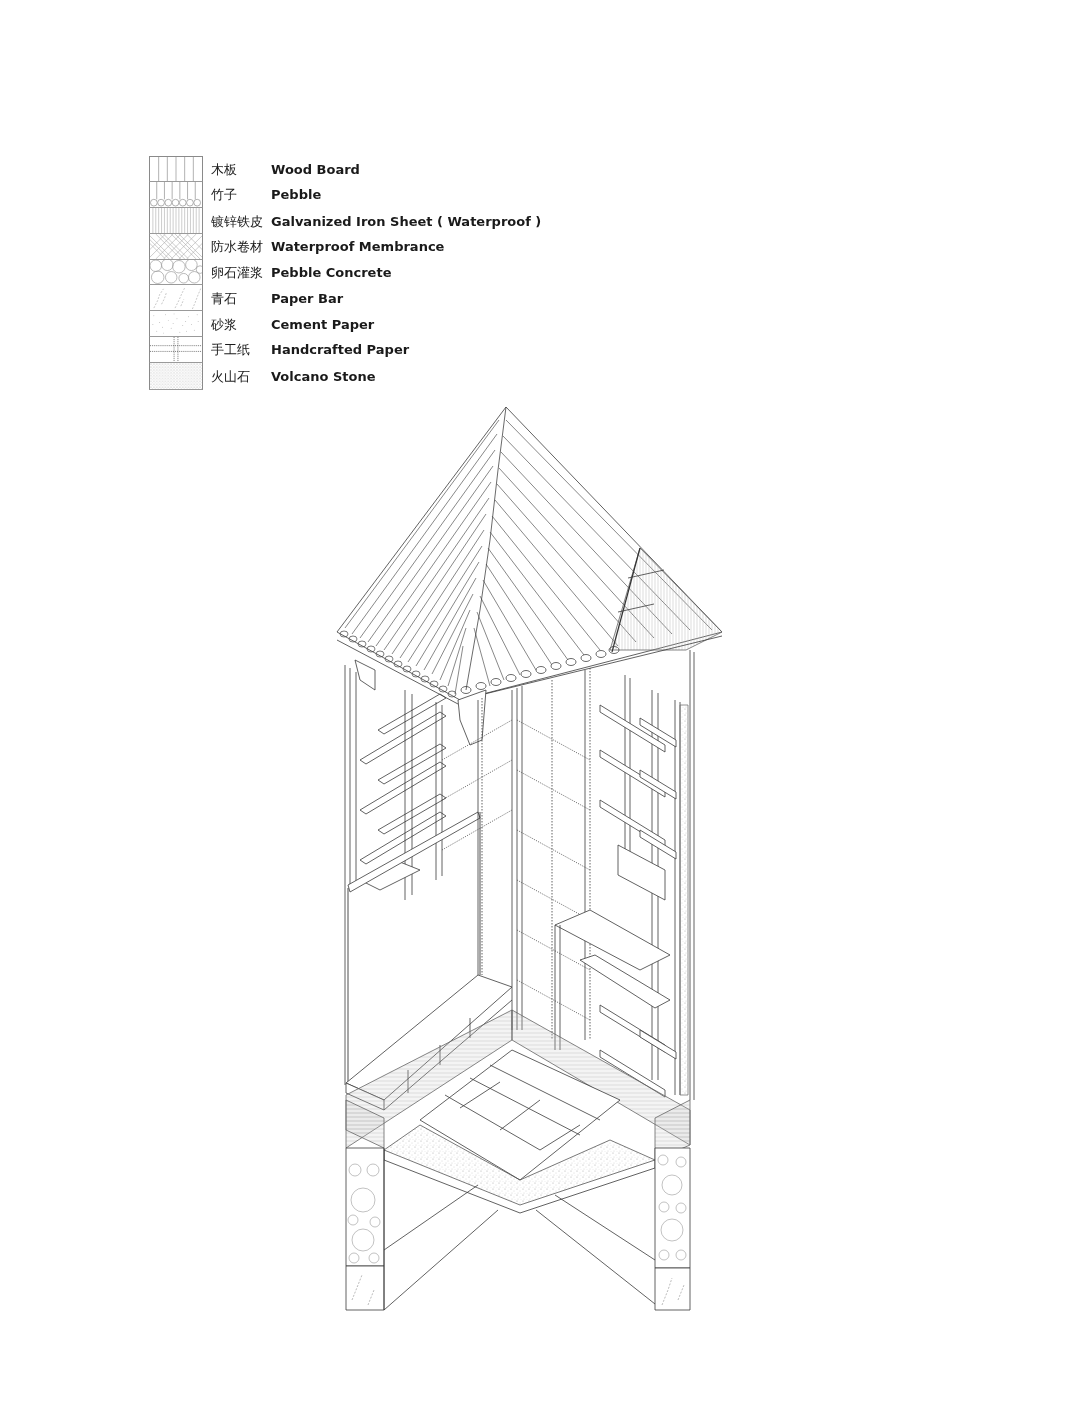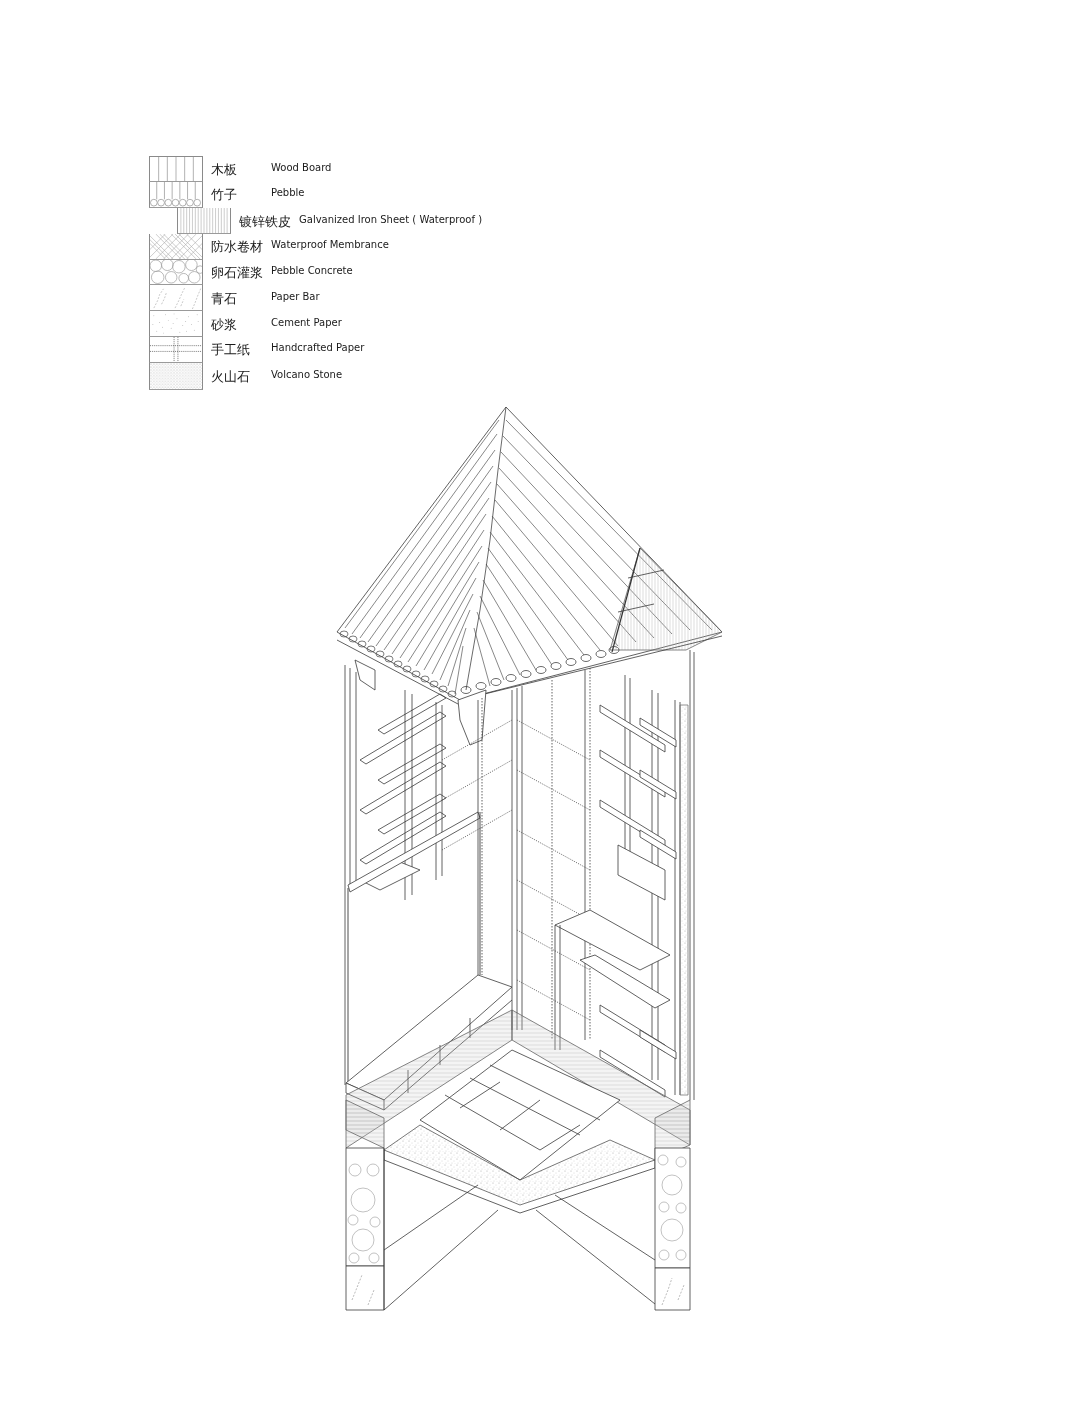--- a/index.html
+++ b/index.html
@@ -5,21 +5,21 @@
   html, body { margin: 0; padding: 0; background: #ffffff; }
   body { width: 1080px; height: 1412px; position: relative; overflow: hidden;
          font-family: "DejaVu Sans", sans-serif; color: #1a1a1a; }
   .legend { position: absolute; left: 149px; top: 156px; }
   .legend-row { position: absolute; left: 0; height: 26px; width: 400px; }
   .swatch { position: absolute; left: 0; top: 0; width: 54px; height: 100%;
             border-left: 1px solid #8a8a8a; border-right: 1px solid #8a8a8a;
             border-bottom: 1px solid #9a9a9a; box-sizing: border-box; overflow: hidden; }
   .swatch svg { width: 100%; height: 100%; display: block; }
   .label-cn { position: absolute; left: 62px; font-size: 13px; line-height: 1; white-space: nowrap; }
-  .label-en { position: absolute; left: 122px; font-size: 10px; line-height: 1; white-space: nowrap; }
+  .label-en { position: absolute; left: 122px; font-size: 13px; line-height: 1; white-space: nowrap; font-weight: bold; }
   .drawing { position: absolute; left: 0; top: 0; width: 1080px; height: 1412px; }
   .drawing svg { width: 1080px; height: 1412px; display: block; }
 </style>
 </head>
 <body>
 
 <div class="legend">
 
   <div class="legend-row" style="top:0px;height:26px;">
     <div class="swatch" style="border-top:1px solid #8a8a8a;">
@@ -54,21 +54,21 @@
           <circle cx="34" cy="21.5" r="3.5"></circle>
             <circle cx="41.5" cy="21.5" r="3.5"></circle>
           <circle cx="49" cy="21.5" r="3.5"></circle>
         </g>
       </svg>
     </div>
     <span class="label-cn" style="top:6px;">竹子</span>
     <span class="label-en" style="top:6px;">Pebble</span>
   </div>
 
-  <div class="legend-row" style="top:52px;height:26px;margin-left:28px;">
+  <div class="legend-row" style="top:52px;height:26px;">
     <div class="swatch">
       <svg viewBox="0 0 54 26" preserveAspectRatio="none">
         <g stroke="#a8a8a8" stroke-width="0.6">
           <line x1="3" y1="0" x2="3" y2="26"></line>
             <line x1="6" y1="0" x2="6" y2="26"></line>
           <line x1="9" y1="0" x2="9" y2="26"></line>
             <line x1="12" y1="0" x2="12" y2="26"></line>
           <line x1="15" y1="0" x2="15" y2="26"></line>
             <line x1="18" y1="0" x2="18" y2="26"></line>
           <line x1="21" y1="0" x2="21" y2="26"></line>

